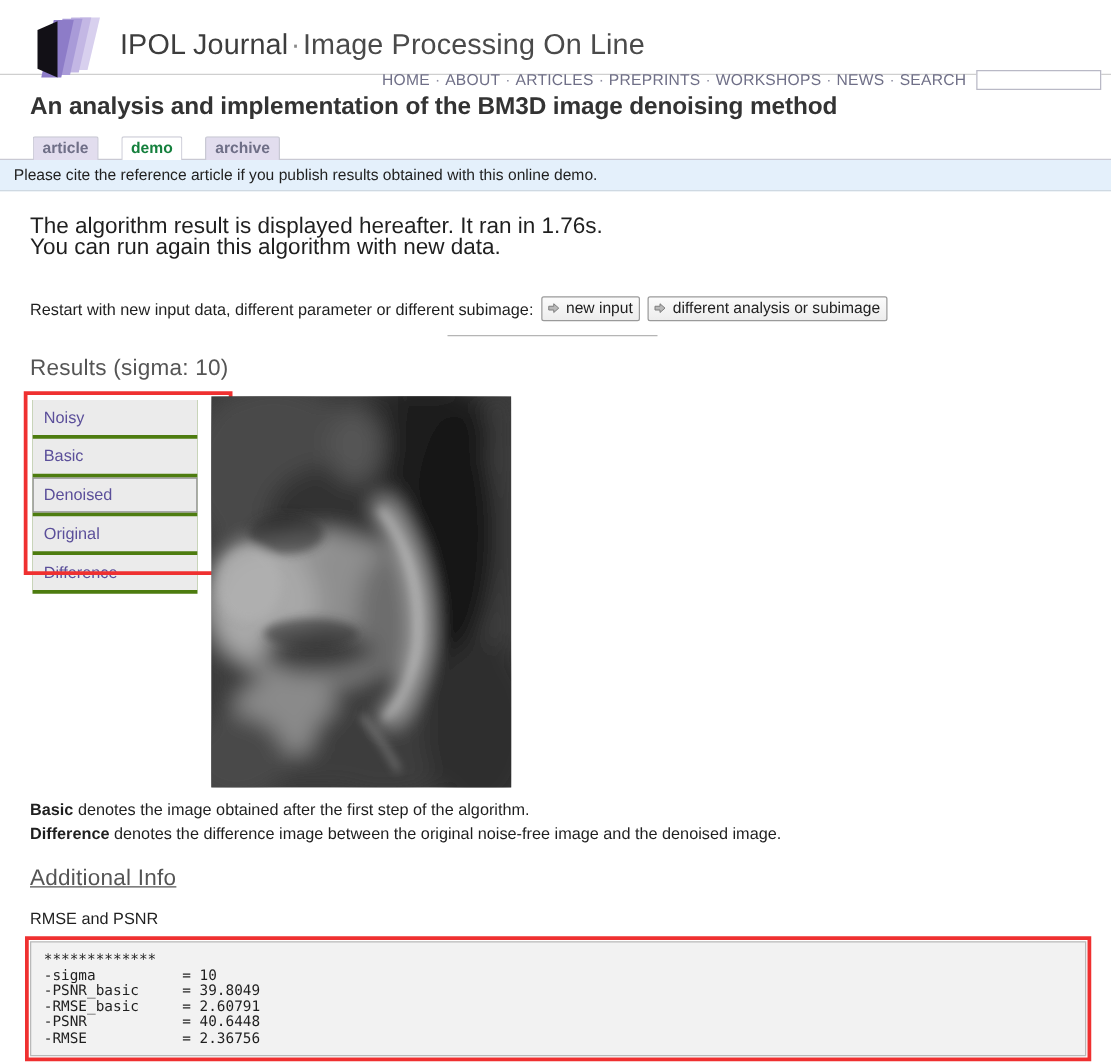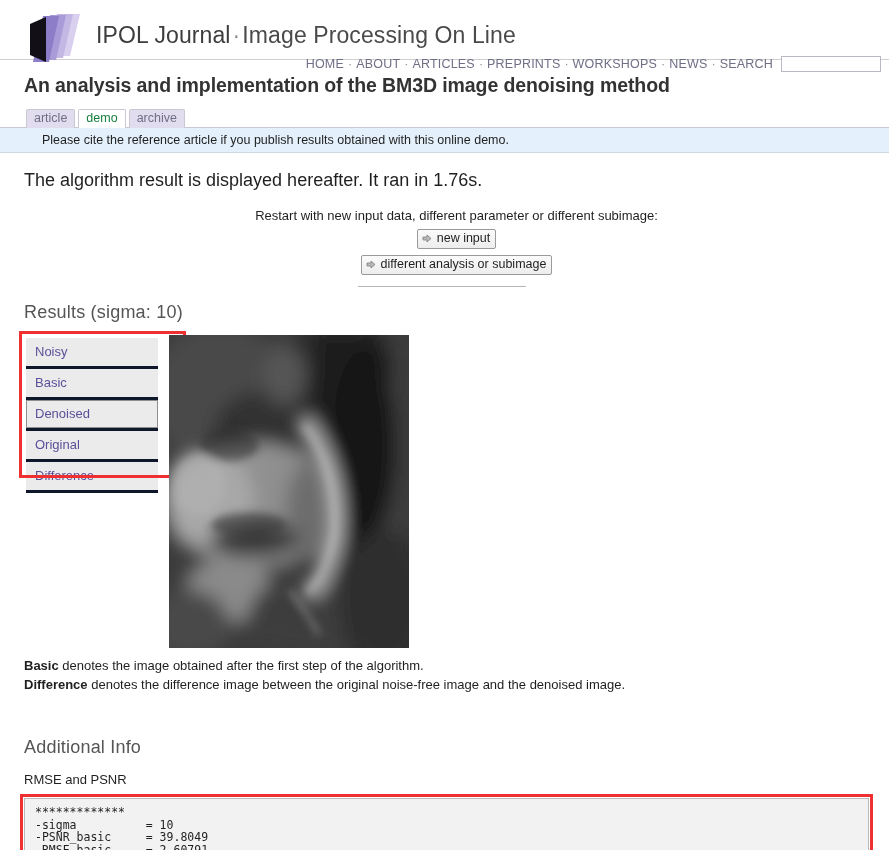--- a/index.html
+++ b/index.html
@@ -79,21 +79,22 @@
     position: relative;
     margin: 11px 0 0 0;
     height: 20px;
     border-bottom: 1px solid #c9c9d4;
   }
   .tabs .tabrow {
     position: absolute;
     left: 26px; bottom: -1px;
     display: flex;
     align-items: flex-end;
-    gap: 3px;
+    gap: 18px;
+    font-weight: bold;
   }
   .tab {
     font-size: 12.5px;
     color: #6f6f87;
     background: #e2ddee;
     border: 1px solid #c9c9d4;
     border-bottom: none;
     padding: 1px 7px 2px 7px;
     line-height: 15px;
     border-radius: 2px 2px 0 0;
@@ -103,44 +104,43 @@
     background: #ffffff;
     color: #15803d;
     position: relative;
     z-index: 2;
   }
 
   
   .cite-banner {
     background: #e4f0fb;
     border-bottom: 1px solid #cfd9e2;
-    padding: 5px 0 5px 42px;
+    padding: 5px 0 5px 11px;
     font-size: 12.5px;
     color: #1f1f1f;
   }
 
   
   .content { padding: 0 0 0 24px; }
 
   .para {
     font-size: 18px;
     color: #1f1f1f;
     line-height: 17px;
     margin-top: 19px;
   }
   .para.tight { margin-top: 0; }
   .restart-line {
-    margin-top: 19px;
+    margin-top: 31px;
     font-size: 13px;
     color: #1f1f1f;
     display: flex;
     align-items: center;
     gap: 6px;
     flex-wrap: nowrap;
-    flex-direction: column;
   }
   .btn {
     display: inline-flex;
     align-items: center;
     gap: 4px;
     background: linear-gradient(#fbfbfb, #ededed);
     border: 1px solid #9a9a9a;
     border-radius: 2px;
     padding: 1px 5px 2px 4px;
     font-size: 12.5px;
@@ -170,21 +170,21 @@
   
   .results-area {
     position: relative;
     margin-top: 12px;
     height: 320px;
   }
   .result-list {
     position: absolute;
     left: 2px; top: 3px;
     width: 132px;
-    background: #0f172a;
+    background: #4d7c0f;
     padding: 0;
   }
   .result-item {
     background: #ebebeb;
     color: #5b4f9a;
     font-size: 13px;
     padding: 5px 0 6px 8px;
     margin-bottom: 3px;
     border: 1px solid transparent;
     cursor: pointer;
@@ -211,21 +211,21 @@
 
   
   .legend {
     font-size: 13px;
     color: #1f1f1f;
     line-height: 17px;
     margin-top: 2px;
   }
   .legend b { font-weight: bold; }
 
-  h2.section.addinfo { margin-top: 44px; }
+  h2.section.addinfo { margin-top: 17px; text-decoration: underline; }
   .subtle-label {
     font-size: 13px;
     color: #1f1f1f;
     margin-top: 14px;
   }
 
   
   .code-wrap {
     position: relative;
     margin-top: 11px;
@@ -297,20 +297,21 @@
       <div class="tab active">demo</div>
       <div class="tab">archive</div>
     </div>
   </div>
 
   <div class="cite-banner">Please cite the reference article if you publish results obtained with this online demo.</div>
 
   <div class="content">
 
     <div class="para">The algorithm result is displayed hereafter. It ran in 1.76s.</div>
+    <div class="para tight">You can run again this algorithm with new data.</div>
 
     <div class="restart-line">
       <span>Restart with new input data, different parameter or different subimage:</span>
       <button class="btn">
         <span class="arrow">
           <svg width="11" height="11" viewBox="0 0 11 11">
               <path d="M1 4 h4 V2 l4 3.5 -4 3.5 V7 H1 Z" fill="#b9b9b9" stroke="#7d7d7d" stroke-width="0.8"></path>
             </svg>
         </span>
         <span>new input</span>

